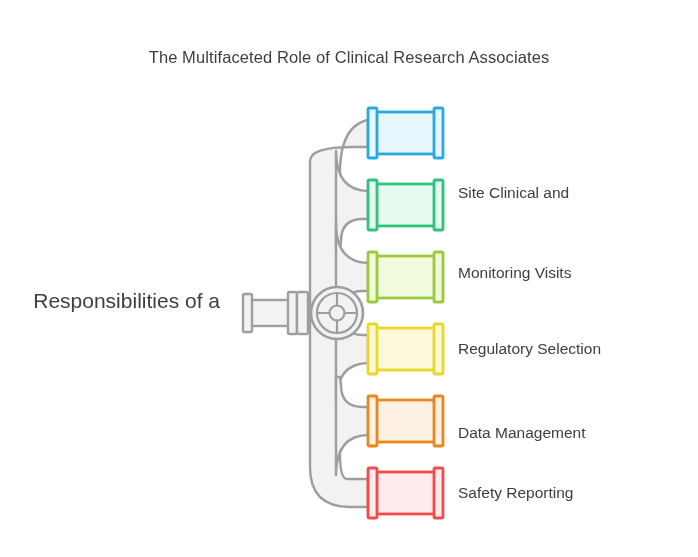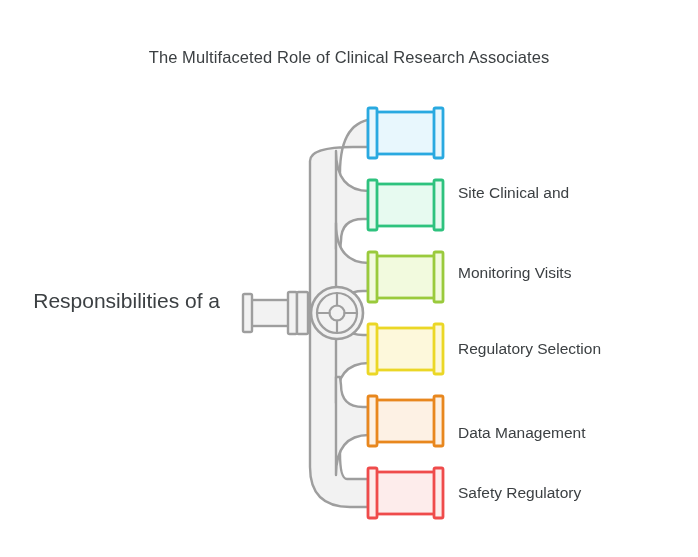--- a/index.html
+++ b/index.html
@@ -160,17 +160,17 @@
       <div class="branch-label" style="top: 261px;">
         <div>Monitoring Visits</div>
       </div>
       <div class="branch-label" style="top: 337px;">
         <div>Regulatory Selection</div>
       </div>
       <div class="branch-label" style="top: 409px; margin-top: 12px;">
         <div>Data Management</div>
       </div>
       <div class="branch-label" style="top: 481px;">
-        <div>Safety Regulatory</div>
+        <div>Safety Reporting</div>
       </div>
     </div>
 
 </div>
 
 </body></html>

